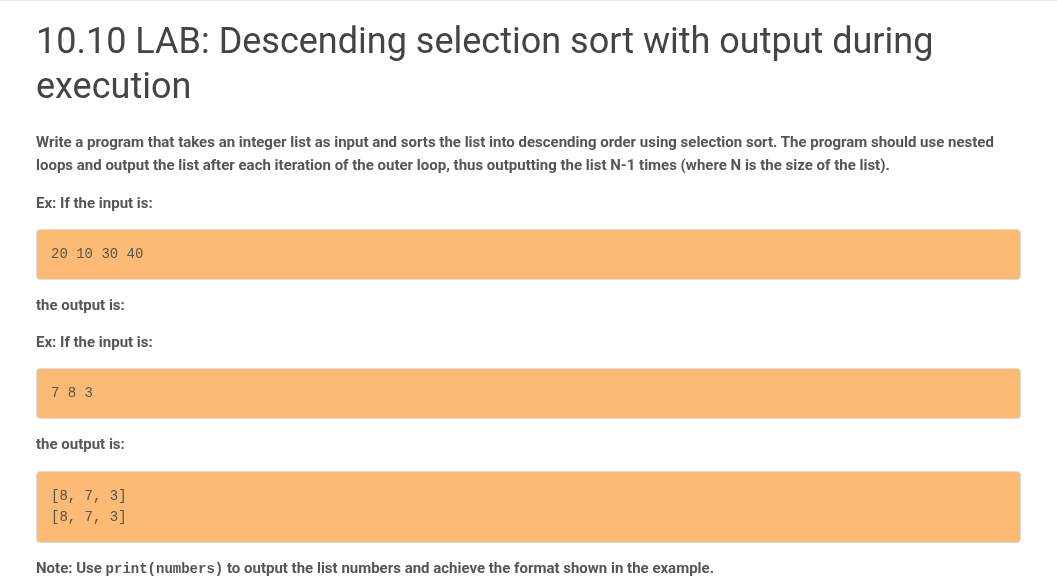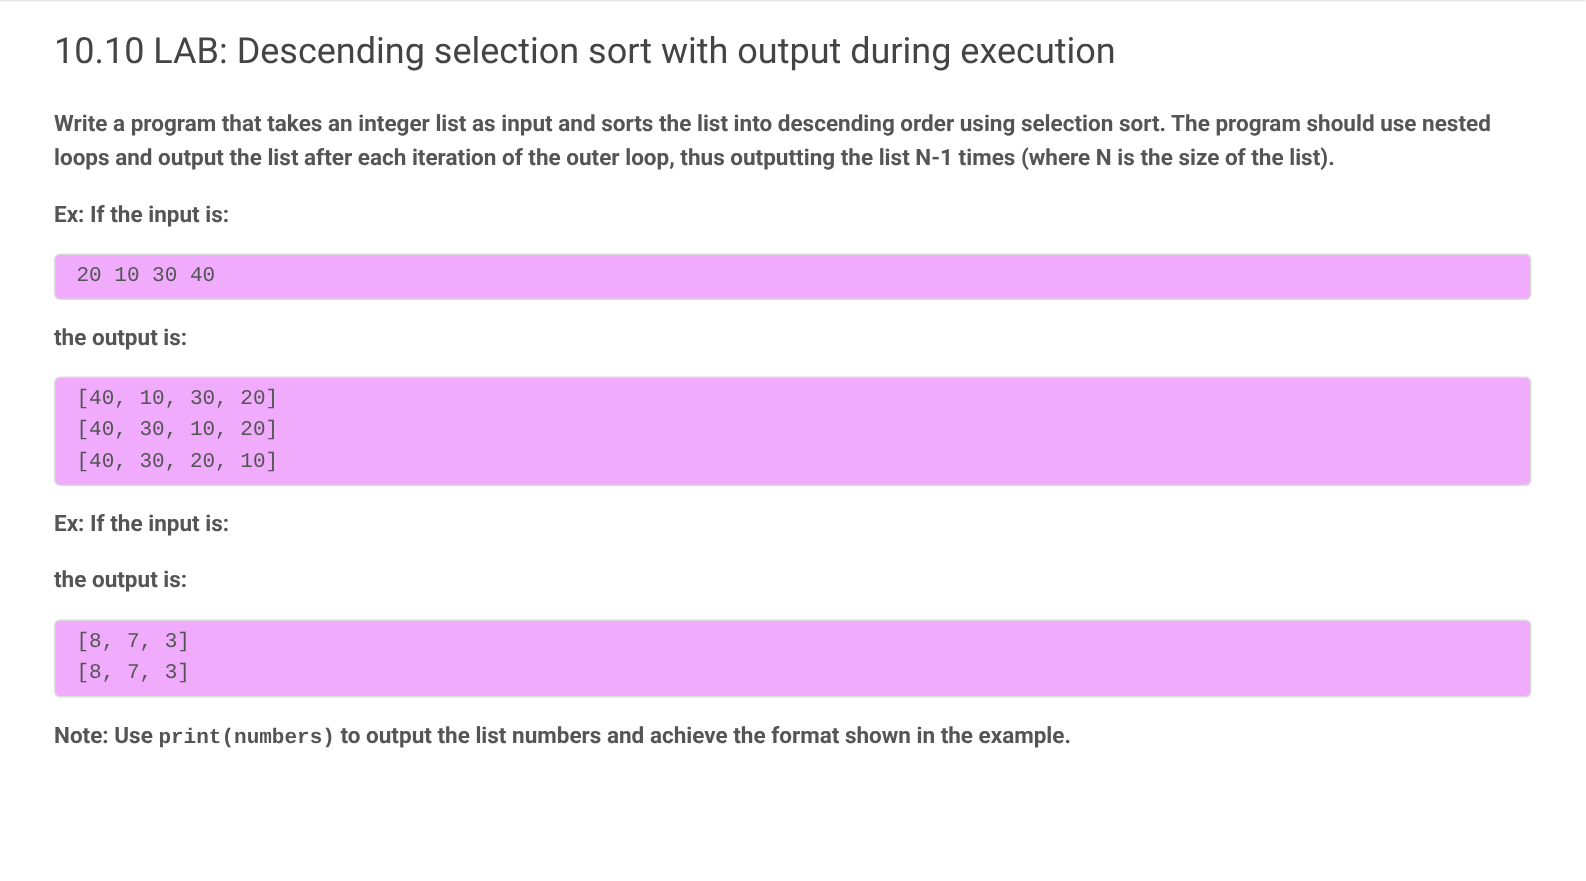--- a/index.html
+++ b/index.html
@@ -10,38 +10,38 @@
     font-family: -apple-system, BlinkMacSystemFont, "Segoe UI", Roboto, "Helvetica Neue", Arial, sans-serif;
     color: #4a4a4a;
     background: #ffffff;
     width: 1057px;
     border-top: 1px solid #e6e6e6;
   }
   .content {
     padding: 0 36px 8px 36px;
   }
   h1.title {
-    font-size: 24px;
+    font-size: 36px;
     font-weight: 400;
     color: #444444;
     margin: 18px 0 22px 0;
     line-height: 1.25;
   }
   p.para {
     font-size: 15px;
     font-weight: 700;
     color: #555555;
     line-height: 1.55;
     margin: 10px 0 14px 0;
   }
   pre.codebox {
-    background: #f0abfc;
+    background: #fdba74;
     border: 1px solid #dcdcdc;
     border-radius: 4px;
-    padding: 4px 14px;
+    padding: 14px 14px;
     font-family: "Courier New", Courier, monospace;
     font-size: 14px;
     color: #545454;
     line-height: 1.5;
     margin: 12px 0 14px 0;
     white-space: pre;
   }
   code.inline {
     font-family: "Courier New", Courier, monospace;
     font-size: 14px;
@@ -56,26 +56,24 @@
   <h1 class="title">10.10 LAB: Descending selection sort with output during execution</h1>
 
   <p class="para">Write a program that takes an integer list as input and sorts the list into descending order using selection sort. The program should use nested loops and output the list after each iteration of the outer loop, thus outputting the list N-1 times (where N is the size of the list).</p>
 
   <p class="para">Ex: If the input is:</p>
 
   <pre class="codebox">20 10 30 40</pre>
 
   <p class="para">the output is:</p>
 
-  <pre class="codebox">[40, 10, 30, 20]
-[40, 30, 10, 20]
-[40, 30, 20, 10]</pre>
 
   <p class="para">Ex: If the input is:</p>
 
+  <pre class="codebox">7 8 3</pre>
 
   <p class="para">the output is:</p>
 
   <pre class="codebox">[8, 7, 3]
 [8, 7, 3]</pre>
 
   <p class="para">
     <span>Note: Use </span><code class="inline">print(numbers)</code><span> to output the list numbers and achieve the format shown in the example.</span>
   </p>
 

